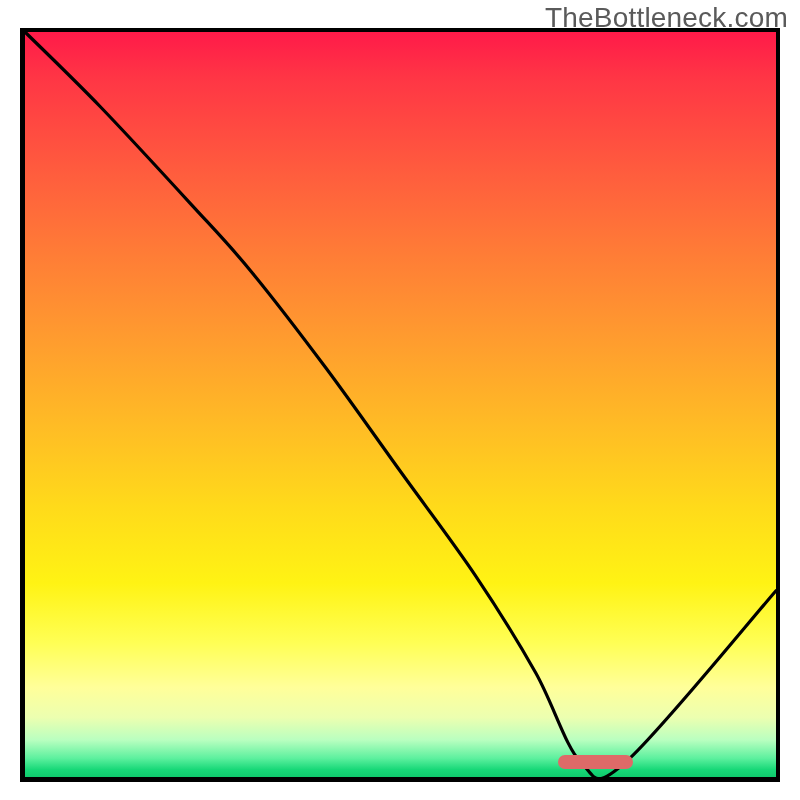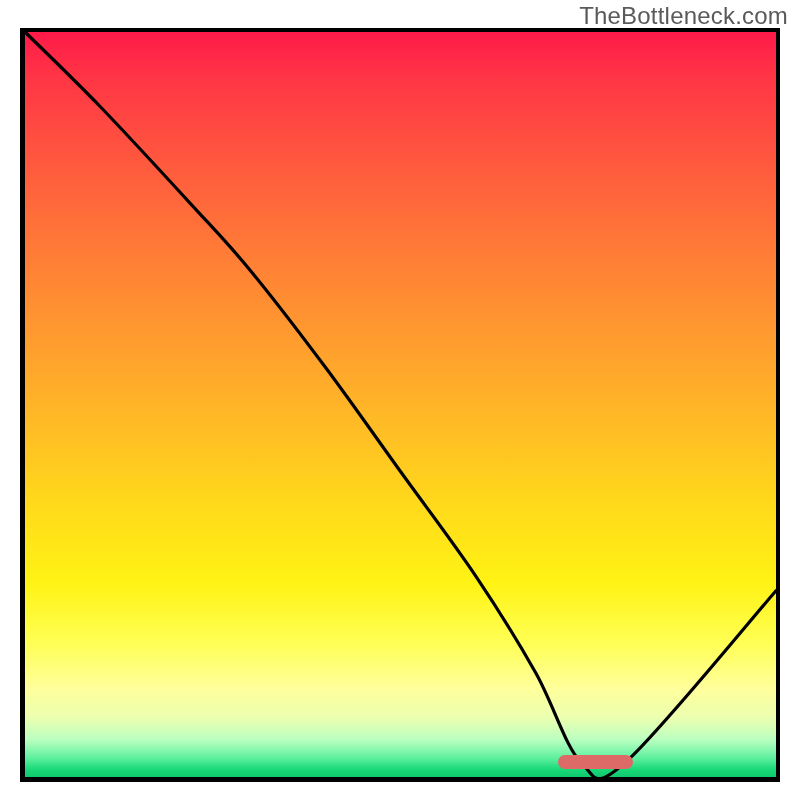--- a/index.html
+++ b/index.html
@@ -8,21 +8,21 @@
     position: relative;
     width: 800px;
     height: 800px;
     background: #fff;
   }
   .watermark {
     position: absolute;
     top: 2px;
     right: 12px;
     font-family: Arial, Helvetica, sans-serif;
-    font-size: 24px;
+    font-size: 28px;
     font-weight: 500;
     color: #5a5a5a;
     letter-spacing: 0.2px;
   }
   .plot-border {
     position: absolute;
     left: 20px;
     top: 28px;
     width: 760px;
     height: 754px;

